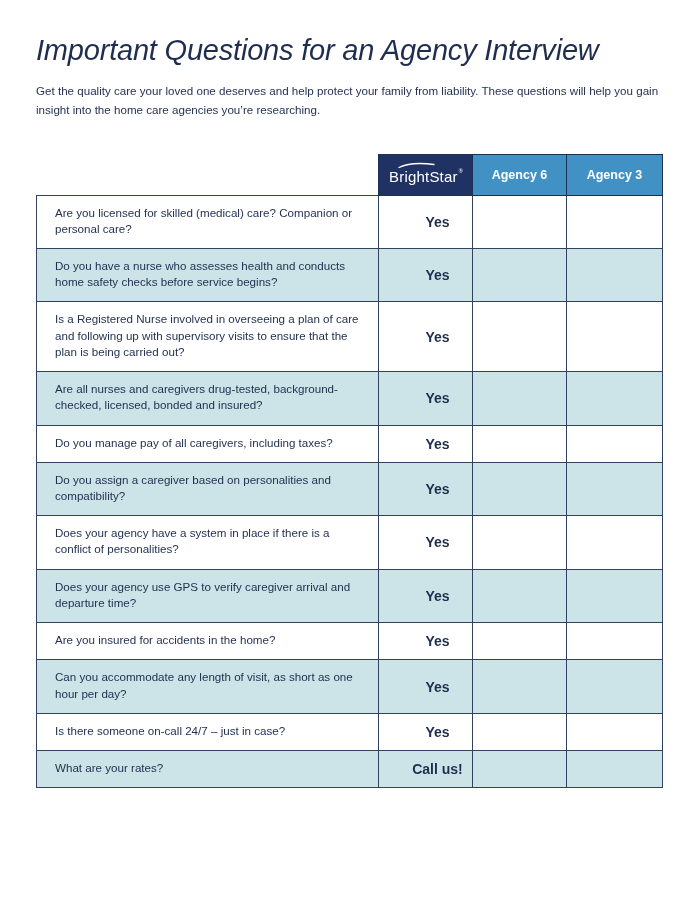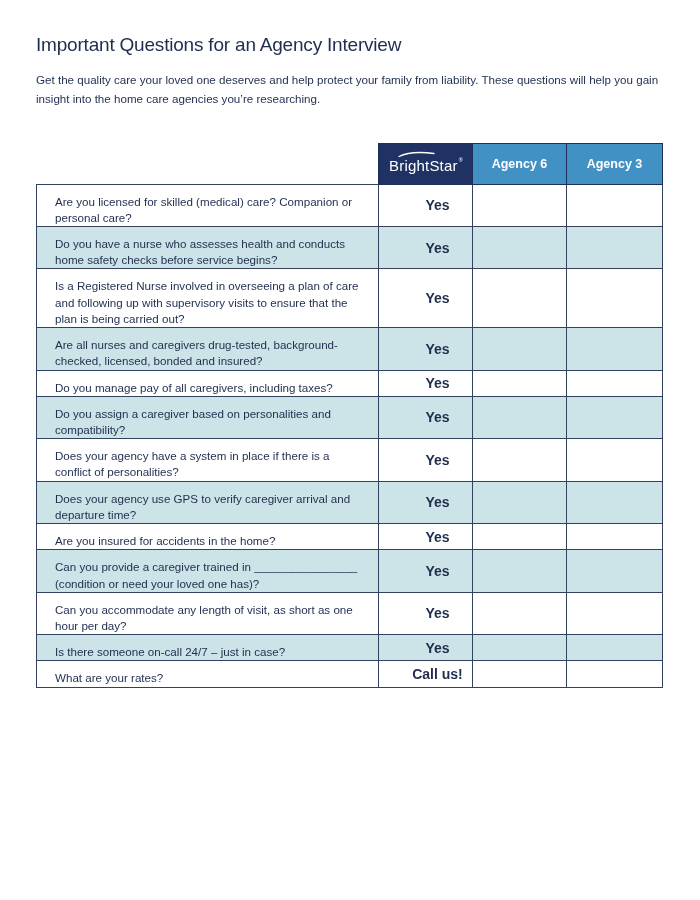--- a/index.html
+++ b/index.html
@@ -13,24 +13,25 @@
   *{box-sizing:border-box;}
   html,body{margin:0;padding:0;}
   body{
     width:700px;height:900px;background:#ffffff;
     font-family:"Liberation Sans","DejaVu Sans",sans-serif;
     color:var(--navy);
   }
   .content{padding:34px 38px 0 36px;}
   h1.page-title{
     margin:0 0 15px 0;
-    font-size:19px;
+    font-size:29px;
     font-weight:500;
     letter-spacing:-0.2px;
     color:var(--navy);
+    font-style:italic;
   }
   p.page-subtitle{
     margin:0 0 34px 0;
     font-size:11.6px;
     line-height:1.62;
     font-weight:400;
     max-width:628px;
     color:var(--navy);
   }
   table.compare{
@@ -57,21 +58,21 @@
   thead th.agency-cell{background:var(--header-blue);}
   tbody td{
     border:1.5px solid var(--border);
     vertical-align:middle;
     background-clip:padding-box;
   }
   tbody tr:nth-child(even) td{background:var(--row-teal);}
   td.q{
     font-size:11.6px;
     line-height:1.4;
-    padding:9px 12px 0 18px;
+    padding:9px 12px 11px 18px;
     white-space:pre-line;
     color:var(--navy);
   }
   td.v{
     text-align:center;
     font-weight:bold;
     font-size:14px;
     color:var(--navy);
     padding-left:25px;
   }
@@ -190,27 +191,20 @@
   </tr>
 
 
   <tr>
     <td class="q">Are you insured for accidents in the home?</td>
     <td class="v v-bs">Yes</td>
     <td class="v v-a2"></td>
     <td class="v v-a3"></td>
   </tr>
 
-  <tr>
-    <td class="q">Can you provide a caregiver trained in ________________
-(condition or need your loved one has)?</td>
-    <td class="v v-bs">Yes</td>
-    <td class="v v-a2"></td>
-    <td class="v v-a3"></td>
-  </tr>
 
   <tr>
     <td class="q">Can you accommodate any length of visit, as short as one hour per day?</td>
     <td class="v v-bs">Yes</td>
     <td class="v v-a2"></td>
     <td class="v v-a3"></td>
   </tr>
 
   <tr>
     <td class="q">Is there someone on-call 24/7 – just in case?</td>

